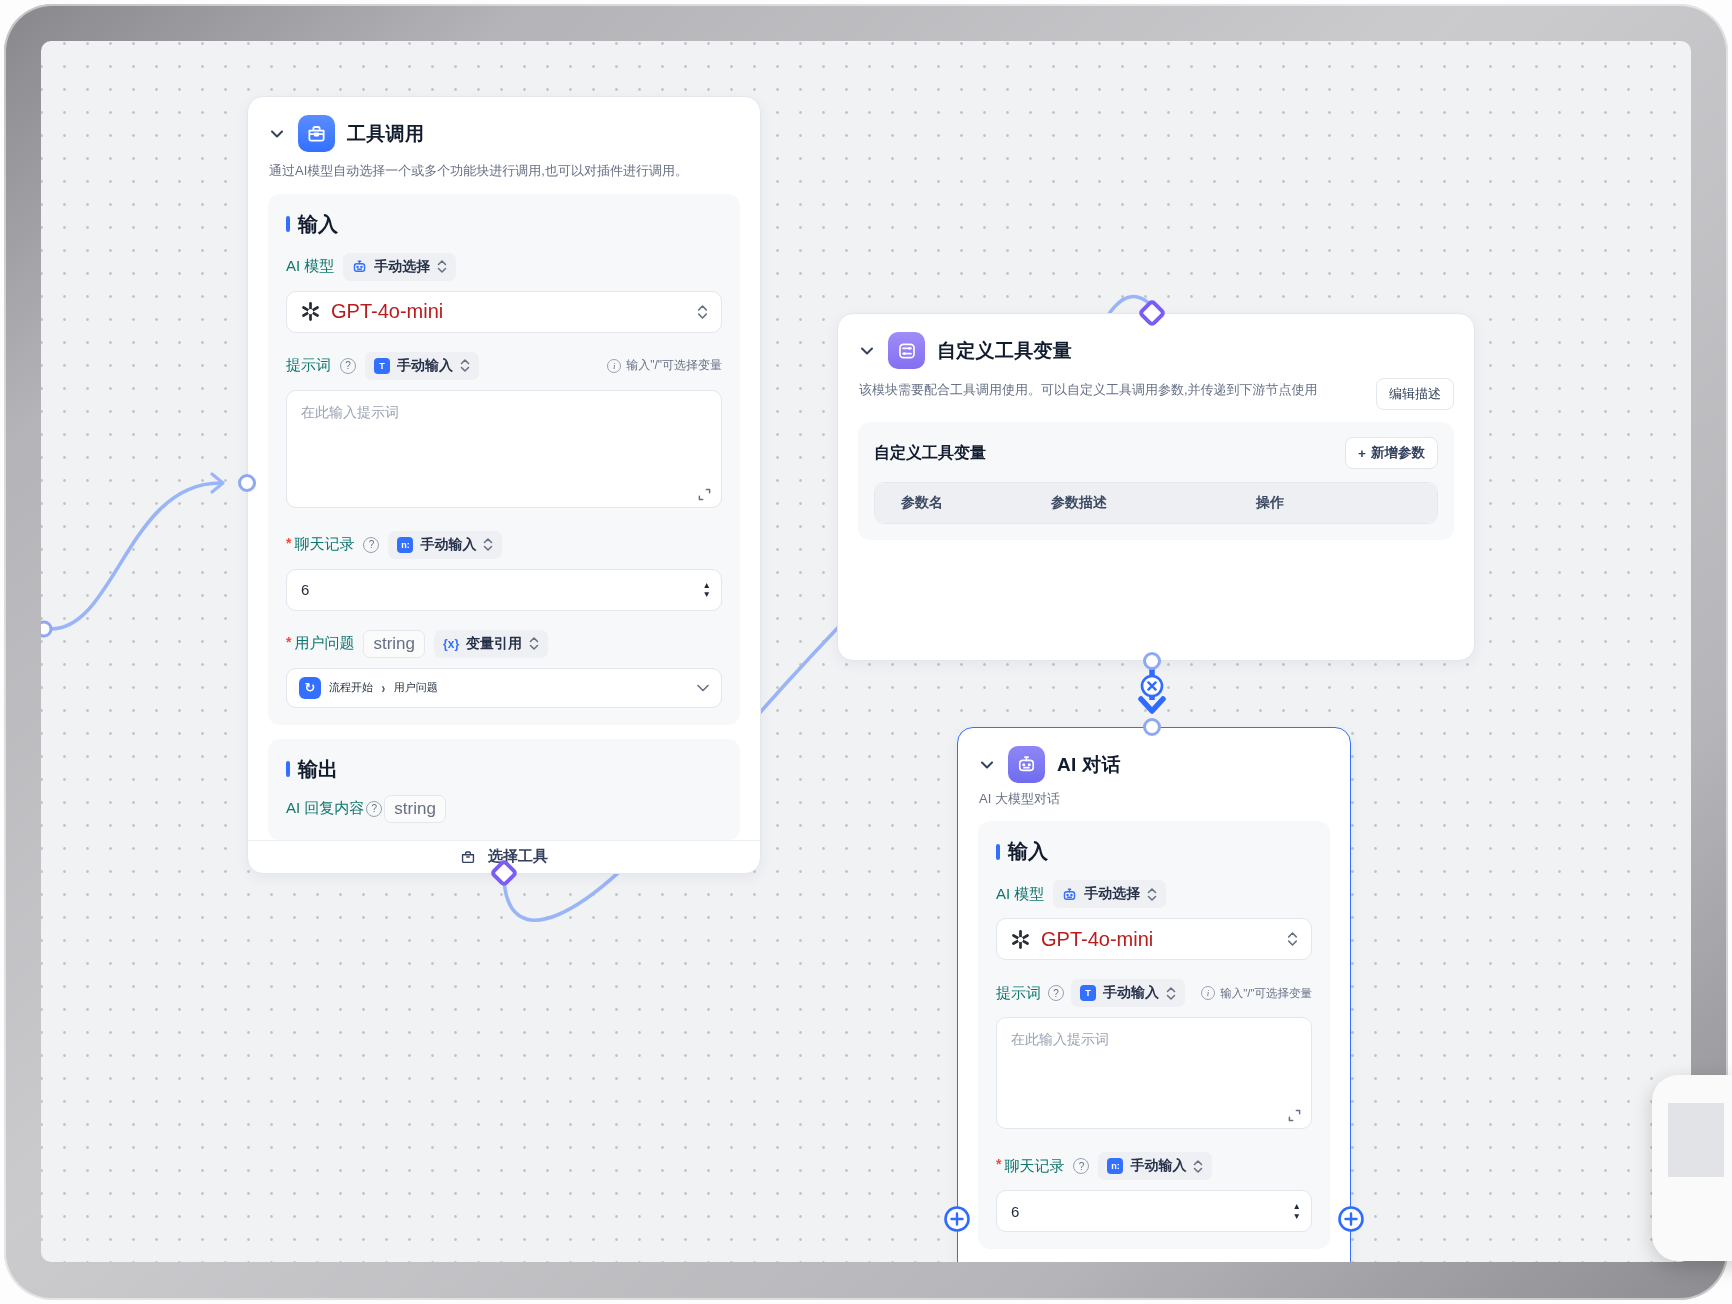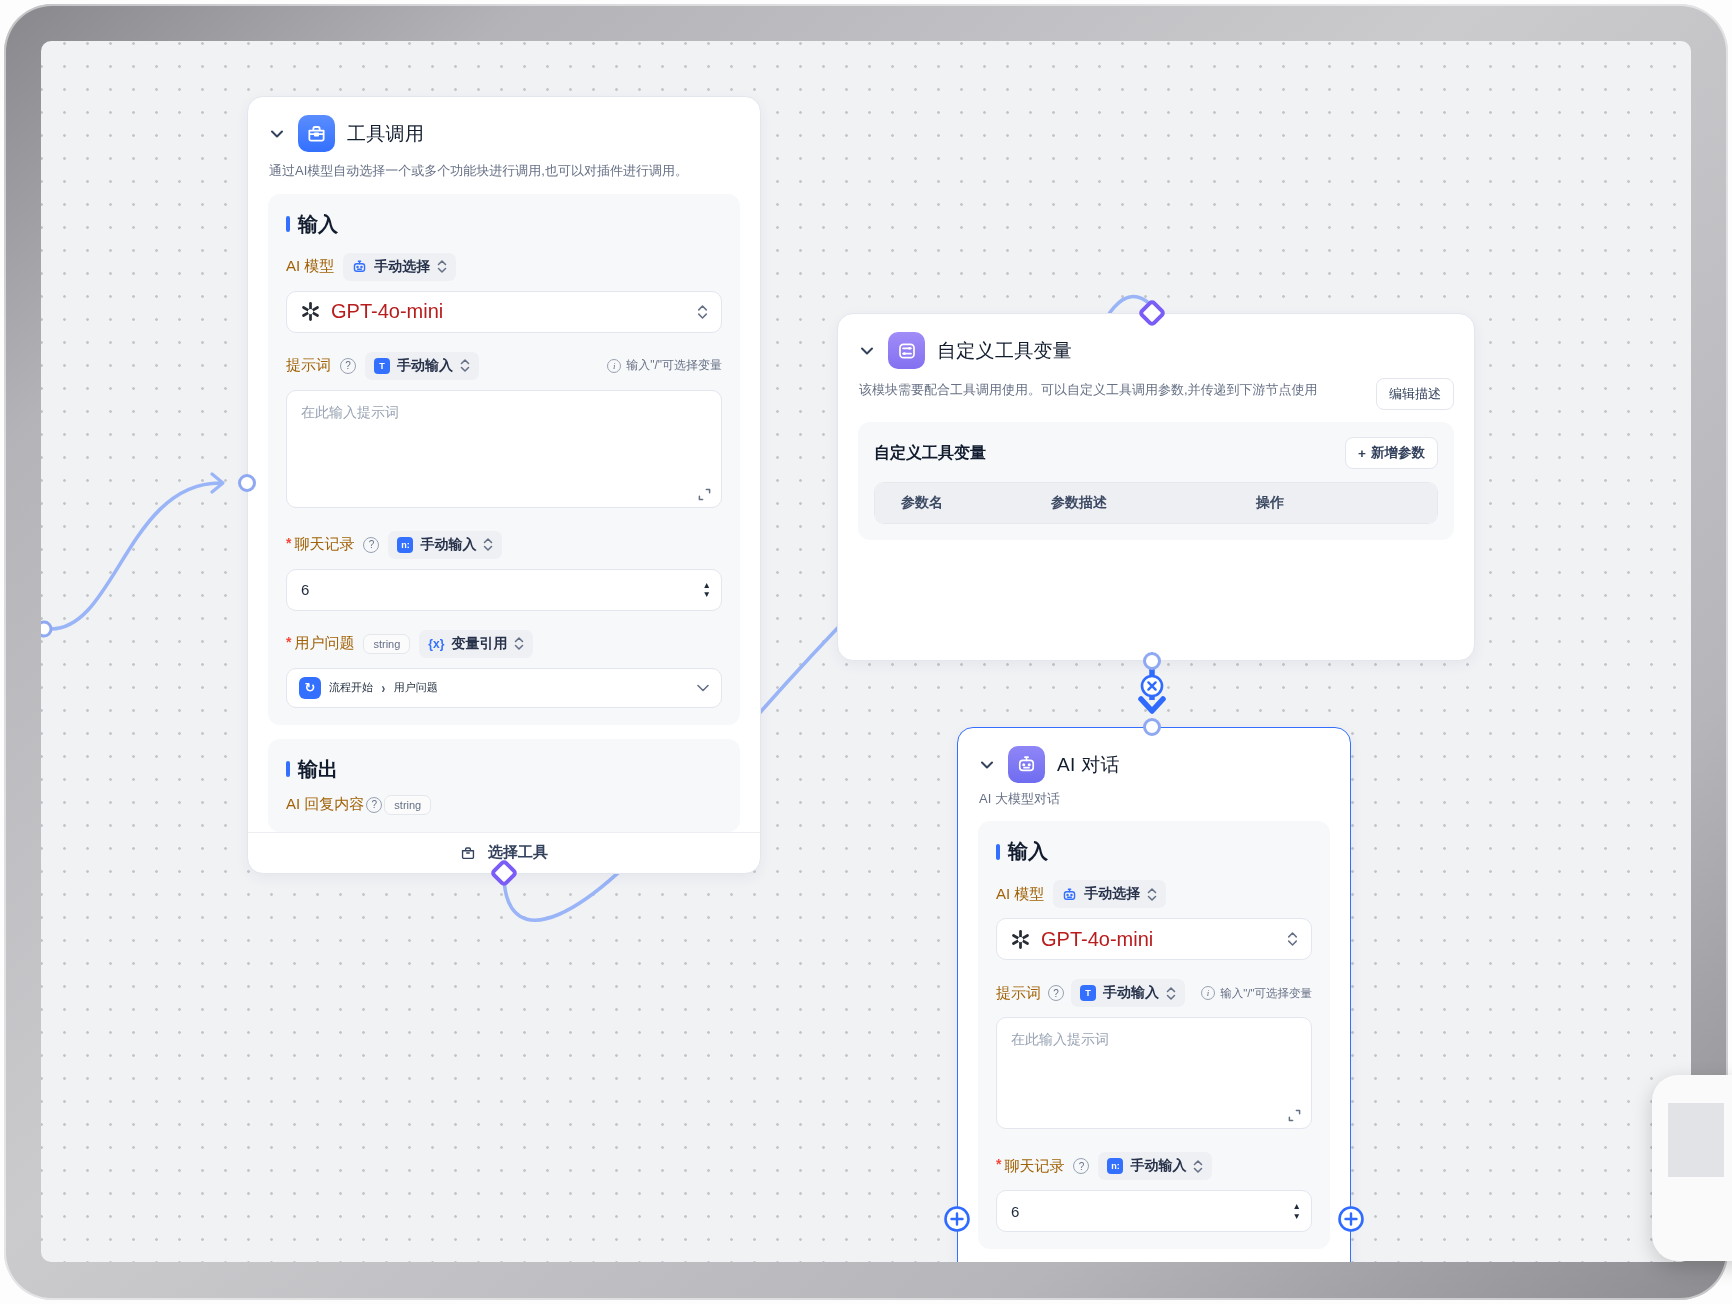--- a/index.html
+++ b/index.html
@@ -19,42 +19,42 @@
   .node { position:absolute; background:#fff; border:1px solid #e3e6ec; border-radius:16px;
     box-shadow:0 4px 14px rgba(19,51,107,.06); z-index:10; display:flex; flex-direction:column;
     padding:18px 20px 0 20px; overflow:hidden; }
   .node.selected { border:1.5px solid #3370ff; }
   .n-head { display:flex; align-items:center; gap:12px; }
   .collapse { width:18px; height:18px; display:flex; align-items:center; justify-content:center; cursor:pointer; }
   .n-icon { width:37px; height:37px; border-radius:10px; display:flex; align-items:center; justify-content:center; flex:0 0 auto; }
   .ic-blue   { background:linear-gradient(180deg,#5a8dff,#3370ff); }
   .ic-purple { background:linear-gradient(180deg,#a18cf8,#8370f0); }
   .ic-indigo { background:linear-gradient(180deg,#8f86f6,#6f6cf0); }
-  .n-title { font-size:19px; font-weight:400; color:#111c2e; letter-spacing:.3px; }
+  .n-title { font-size:19px; font-weight:700; color:#111c2e; letter-spacing:.3px; }
   .n-desc { font-size:13px; color:#667085; margin:9px 0 0 1px; line-height:1.5; }
   .n-sub  { font-size:13px; color:#667085; margin:7px 0 0 1px; }
 
   .sect { background:#f7f8fa; border-radius:12px; padding:17px 18px; margin-top:13px; }
   .sect-h { display:flex; align-items:center; gap:8px; margin-bottom:15px; }
   .sect-bar { width:4px; height:16px; border-radius:2px; background:#3370ff; }
   .sect-title { font-size:20px; font-weight:700; color:#111c2e; }
 
   .row { display:flex; align-items:center; gap:9px; margin-bottom:10px; }
-  .lbl { font-size:15px; font-weight:500; color:#a16207; }
+  .lbl { font-size:15px; font-weight:500; color:#0f766e; }
   .req { color:#f5483b; font-size:14px; font-weight:700; margin-right:-6px; transform:translateY(-2px); }
   .q-circle,.i-circle { width:16px; height:16px; border:1.2px solid #98a2b3; border-radius:50%;
     display:inline-flex; align-items:center; justify-content:center; font-size:10px; color:#667085; flex:0 0 auto; }
   .i-circle { width:14px; height:14px; border-width:1.1px; font-size:9px; font-style:italic; font-family:"Liberation Serif",serif; }
   .badge { display:inline-flex; align-items:center; gap:7px; background:#eef0f4; border-radius:7px;
     padding:5px 9px; font-size:14px; font-weight:600; color:#27324a; cursor:pointer; }
   .mini-sq { width:16px; height:16px; border-radius:4px; background:#3370ff; color:#fff;
     display:inline-flex; align-items:center; justify-content:center; font-size:9px; font-weight:700; }
   .vref { color:#3370ff; font-weight:700; font-size:12px; }
   .tag { background:#fbfbfc; border:1px solid #e4e7ec; border-radius:7px; padding:3px 9px;
-    font-size:11px; color:#667085; }
+    font-size:17px; color:#667085; }
   .hint { margin-left:auto; display:flex; align-items:center; gap:5px; font-size:12px; color:#667085; }
 
   .select { height:42px; background:#fff; border:1px solid #e3e6ee; border-radius:10px;
     display:flex; align-items:center; gap:10px; padding:0 13px; margin-bottom:19px; cursor:pointer; }
   .select .val { font-size:20px; color:#b91c1c; }
   .spacer { flex:1; }
   .txtbox { position:relative; margin-bottom:19px; }
   textarea { width:100%; height:118px; resize:none; border:1px solid #e3e6ee; border-radius:10px;
     background:#fff; padding:13px 14px; font-size:14px; color:#1d2939; outline:none;
     font-family:"Liberation Sans","DejaVu Sans",sans-serif; }

